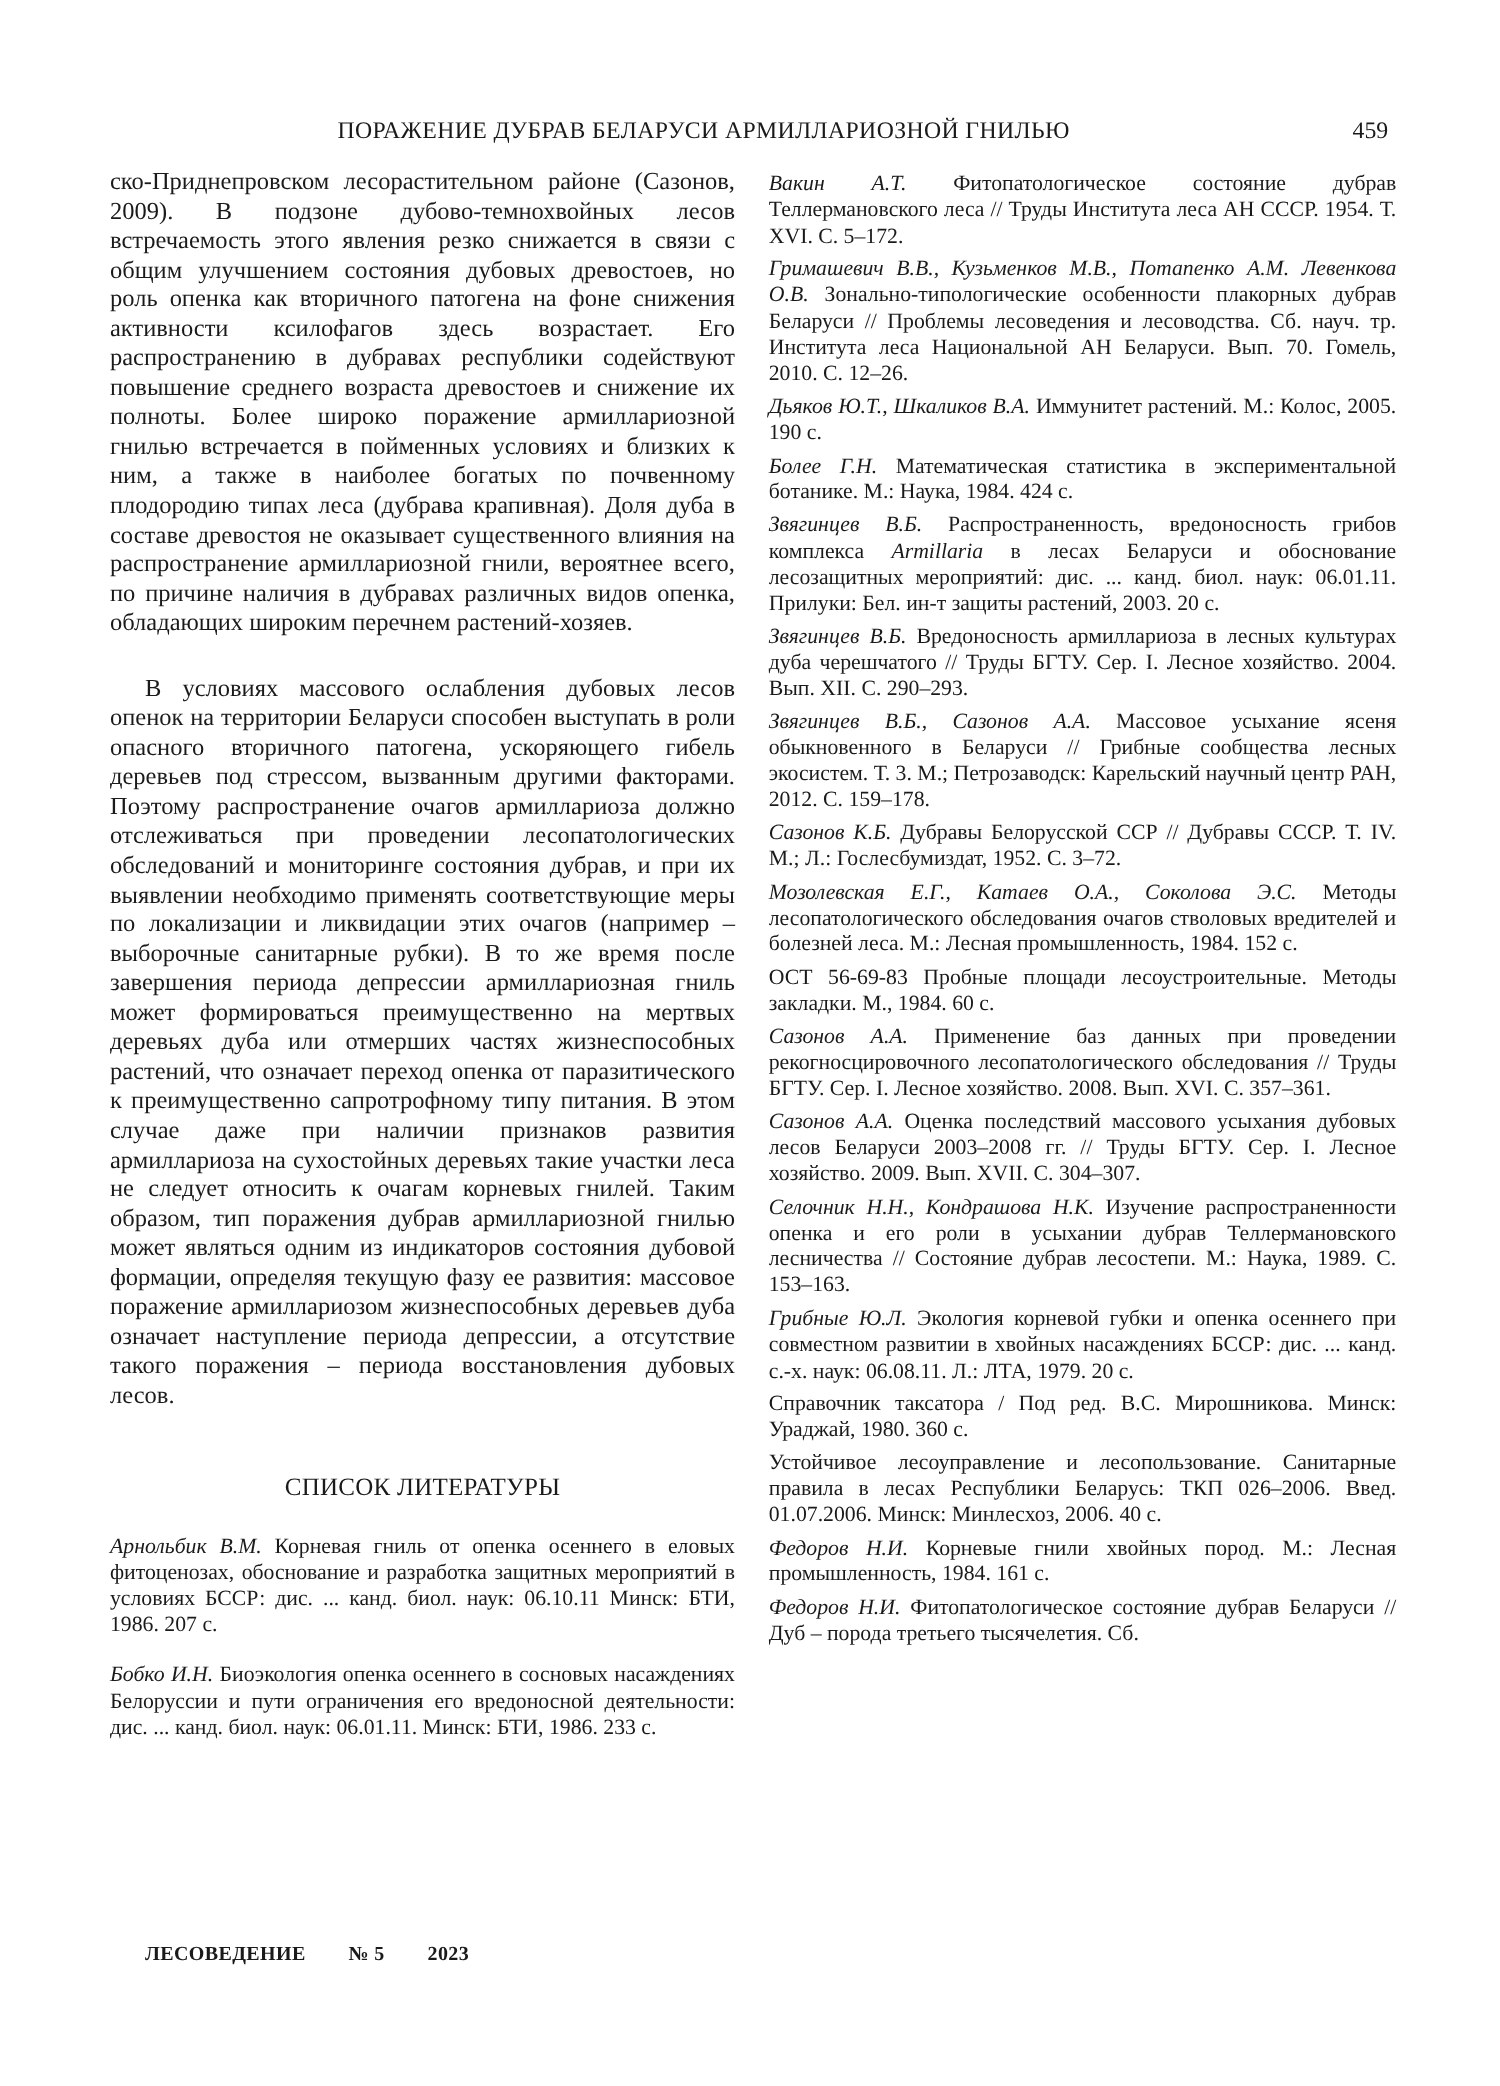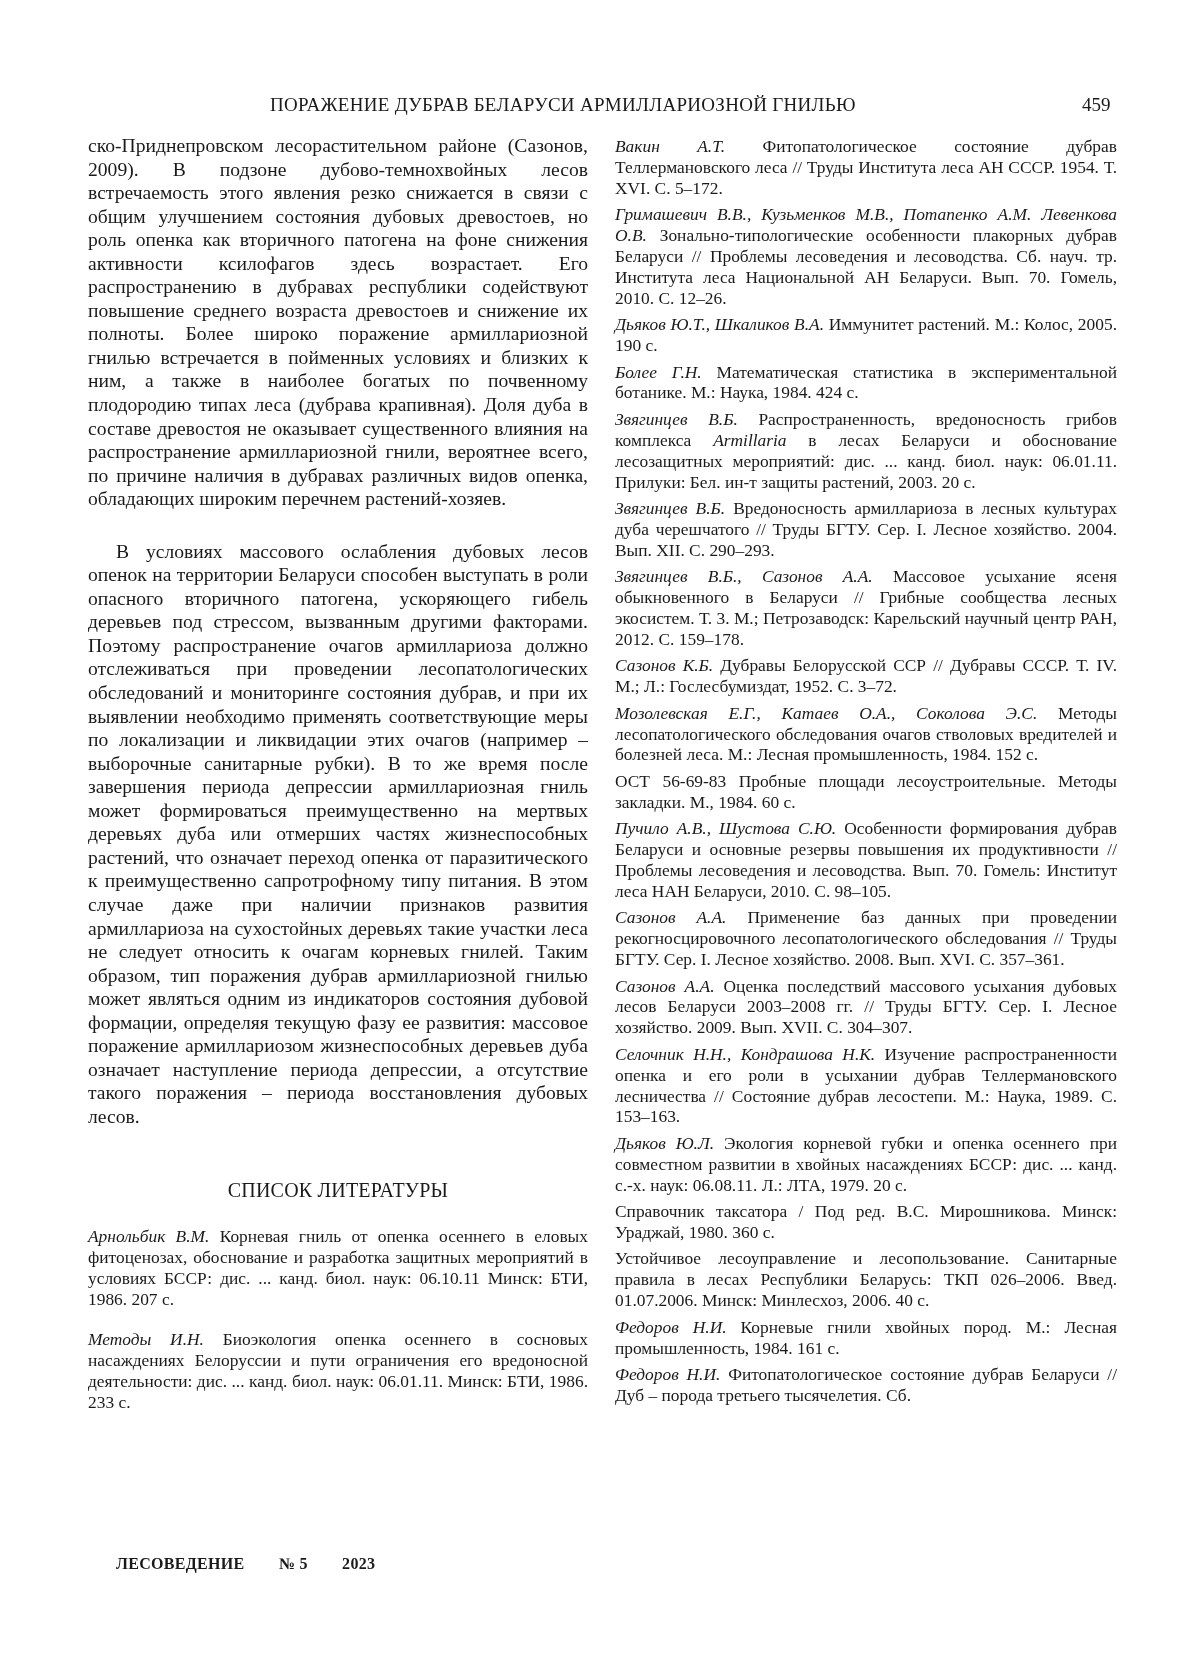--- a/index.html
+++ b/index.html
@@ -27,41 +27,40 @@
 
 <div class="running-head">ПОРАЖЕНИЕ ДУБРАВ БЕЛАРУСИ АРМИЛЛАРИОЗНОЙ ГНИЛЬЮ</div>
 <div class="page-number">459</div>
 
 <div class="col-left">
   <p class="body-para">ско-Приднепровском лесорастительном районе (Сазонов, 2009). В подзоне дубово-темнохвойных лесов встречаемость этого явления резко снижается в связи с общим улучшением состояния дубовых древостоев, но роль опенка как вторичного патогена на фоне снижения активности ксилофагов здесь возрастает. Его распространению в дубравах республики содействуют повышение среднего возраста древостоев и снижение их полноты. Более широко поражение армиллариозной гнилью встречается в пойменных условиях и близких к ним, а также в наиболее богатых по почвенному плодородию типах леса (дубрава крапивная). Доля дуба в составе древостоя не оказывает существенного влияния на распространение армиллариозной гнили, вероятнее всего, по причине наличия в дубравах различных видов опенка, обладающих широким перечнем растений-хозяев.</p>
   <p class="body-para indent">В условиях массового ослабления дубовых лесов опенок на территории Беларуси способен выступать в роли опасного вторичного патогена, ускоряющего гибель деревьев под стрессом, вызванным другими факторами. Поэтому распространение очагов армиллариоза должно отслеживаться при проведении лесопатологических обследований и мониторинге состояния дубрав, и при их выявлении необходимо применять соответствующие меры по локализации и ликвидации этих очагов (например – выборочные санитарные рубки). В то же время после завершения периода депрессии армиллариозная гниль может формироваться преимущественно на мертвых деревьях дуба или отмерших частях жизнеспособных растений, что означает переход опенка от паразитического к преимущественно сапротрофному типу питания. В этом случае даже при наличии признаков развития армиллариоза на сухостойных деревьях такие участки леса не следует относить к очагам корневых гнилей. Таким образом, тип поражения дубрав армиллариозной гнилью может являться одним из индикаторов состояния дубовой формации, определяя текущую фазу ее развития: массовое поражение армиллариозом жизнеспособных деревьев дуба означает наступление периода депрессии, а отсутствие такого поражения – периода восстановления дубовых лесов.</p>
   <div class="section-heading">СПИСОК ЛИТЕРАТУРЫ</div>
   <div id="left-refs">
       <p class="ref"><span class="authors">Арнольбик В.М.</span><span> Корневая гниль от опенка осеннего в еловых фитоценозах, обоснование и разработка защитных мероприятий в условиях БССР: дис. ... канд. биол. наук: 06.10.11 Минск: БТИ, 1986. 207 с.</span></p>
-      <p class="ref"><span class="authors">Методы И.Н.</span><span> Биоэкология опенка осеннего в сосновых насаждениях Белоруссии и пути ограничения его вредоносной деятельности: дис. ... канд. биол. наук: 06.01.11. Минск: БТИ, 1986. 233 с.</span></p>
+      <p class="ref"><span class="authors">Бобко И.Н.</span><span> Биоэкология опенка осеннего в сосновых насаждениях Белоруссии и пути ограничения его вредоносной деятельности: дис. ... канд. биол. наук: 06.01.11. Минск: БТИ, 1986. 233 с.</span></p>
     </div>
 </div>
 
 <div class="col-right">
   <div id="right-refs">
       <p class="ref"><span class="authors">Вакин А.Т.</span><span> Фитопатологическое состояние дубрав Теллермановского леса // Труды Института леса АН СССР. 1954. Т. XVI. С. 5–172.</span></p>
       <p class="ref"><span class="authors">Гримашевич В.В., Кузьменков М.В., Потапенко А.М. Левенкова О.В.</span><span> Зонально-типологические особенности плакорных дубрав Беларуси // Проблемы лесоведения и лесоводства. Сб. науч. тр. Института леса Национальной АН Беларуси. Вып. 70. Гомель, 2010. С. 12–26.</span></p>
       <p class="ref"><span class="authors">Дьяков Ю.Т., Шкаликов В.А.</span><span> Иммунитет растений. М.: Колос, 2005. 190 с.</span></p>
       <p class="ref"><span class="authors">Более Г.Н.</span><span> Математическая статистика в экспериментальной ботанике. М.: Наука, 1984. 424 с.</span></p>
       <p class="ref"><span class="authors">Звягинцев В.Б.</span><span> Распространенность, вредоносность грибов комплекса </span><span class="latin">Armillaria</span><span> в лесах Беларуси и обоснование лесозащитных мероприятий: дис. ... канд. биол. наук: 06.01.11. Прилуки: Бел. ин-т защиты растений, 2003. 20 с.</span></p>
       <p class="ref"><span class="authors">Звягинцев В.Б.</span><span> Вредоносность армиллариоза в лесных культурах дуба черешчатого // Труды БГТУ. Сер. I. Лесное хозяйство. 2004. Вып. XII. С. 290–293.</span></p>
       <p class="ref"><span class="authors">Звягинцев В.Б., Сазонов А.А.</span><span> Массовое усыхание ясеня обыкновенного в Беларуси // Грибные сообщества лесных экосистем. Т. 3. М.; Петрозаводск: Карельский научный центр РАН, 2012. С. 159–178.</span></p>
       <p class="ref"><span class="authors">Сазонов К.Б.</span><span> Дубравы Белорусской ССР // Дубравы СССР. Т. IV. М.; Л.: Гослесбумиздат, 1952. С. 3–72.</span></p>
       <p class="ref"><span class="authors">Мозолевская Е.Г., Катаев О.А., Соколова Э.С.</span><span> Методы лесопатологического обследования очагов стволовых вредителей и болезней леса. М.: Лесная промышленность, 1984. 152 с.</span></p>
       <p class="ref"><span>ОСТ 56-69-83 Пробные площади лесоустроительные. Методы закладки. М., 1984. 60 с.</span></p>
-      <p class="ref"><span class="authors">Пучило А.В., Шустова С.Ю.</span><span> Особенности формирования дубрав Беларуси и основные резервы повышения их продуктивности // Проблемы лесоведения и лесоводства. Вып. 70. Гомель: Институт леса НАН Беларуси, 2010. С. 98–105.</span></p>
       <p class="ref"><span class="authors">Сазонов А.А.</span><span> Применение баз данных при проведении рекогносцировочного лесопатологического обследования // Труды БГТУ. Сер. I. Лесное хозяйство. 2008. Вып. XVI. С. 357–361.</span></p>
       <p class="ref"><span class="authors">Сазонов А.А.</span><span> Оценка последствий массового усыхания дубовых лесов Беларуси 2003–2008 гг. // Труды БГТУ. Сер. I. Лесное хозяйство. 2009. Вып. XVII. С. 304–307.</span></p>
       <p class="ref"><span class="authors">Селочник Н.Н., Кондрашова Н.К.</span><span> Изучение распространенности опенка и его роли в усыхании дубрав Теллермановского лесничества // Состояние дубрав лесостепи. М.: Наука, 1989. С. 153–163.</span></p>
-      <p class="ref"><span class="authors">Дьяков Ю.Л.</span><span> Экология корневой губки и опенка осеннего при совместном развитии в хвойных насаждениях БССР: дис. ... канд. с.-х. наук: 06.08.11. Л.: ЛТА, 1979. 20 с.</span></p>
+      <p class="ref"><span class="authors">Грибные Ю.Л.</span><span> Экология корневой губки и опенка осеннего при совместном развитии в хвойных насаждениях БССР: дис. ... канд. с.-х. наук: 06.08.11. Л.: ЛТА, 1979. 20 с.</span></p>
       <p class="ref"><span>Справочник таксатора / Под ред. В.С. Мирошникова. Минск: Ураджай, 1980. 360 с.</span></p>
       <p class="ref"><span>Устойчивое лесоуправление и лесопользование. Санитарные правила в лесах Республики Беларусь: ТКП 026–2006. Введ. 01.07.2006. Минск: Минлесхоз, 2006. 40 с.</span></p>
       <p class="ref"><span class="authors">Федоров Н.И.</span><span> Корневые гнили хвойных пород. М.: Лесная промышленность, 1984. 161 с.</span></p>
       <p class="ref"><span class="authors">Федоров Н.И.</span><span> Фитопатологическое состояние дубрав Беларуси // Дуб – порода третьего тысячелетия. Сб.</span></p>
     </div>
 </div>
 
 <div class="footer">
   <span>ЛЕСОВЕДЕНИЕ</span>
   <span>№ 5</span>

